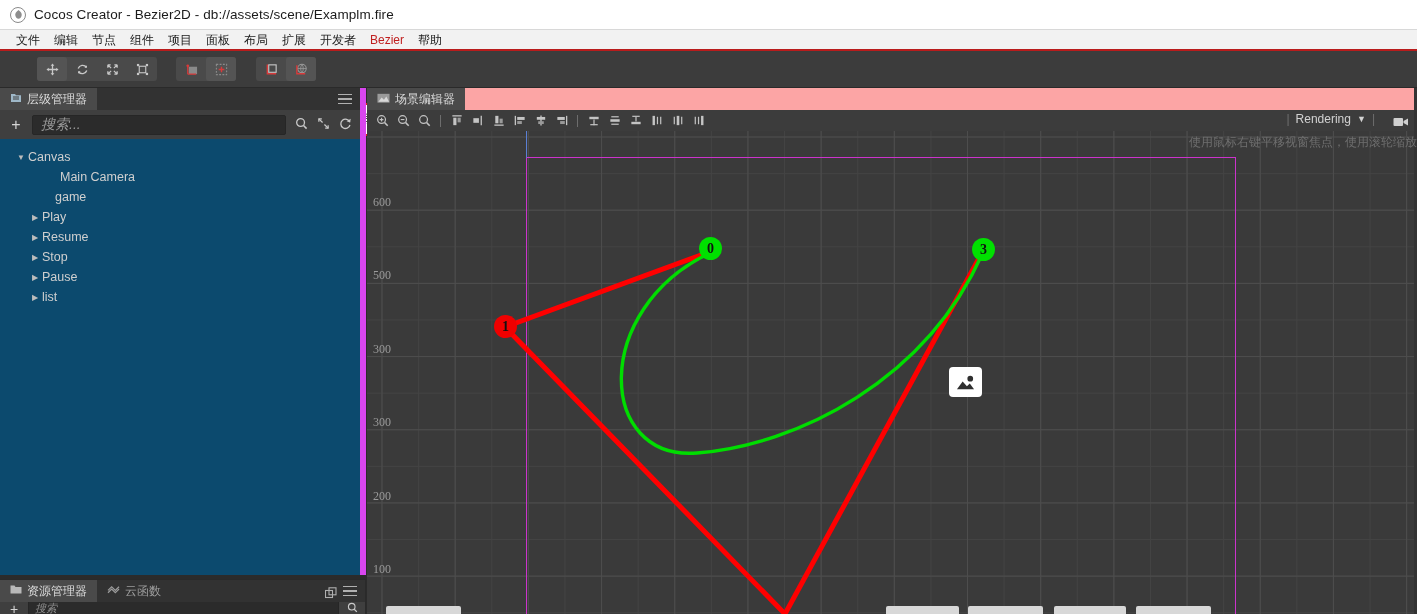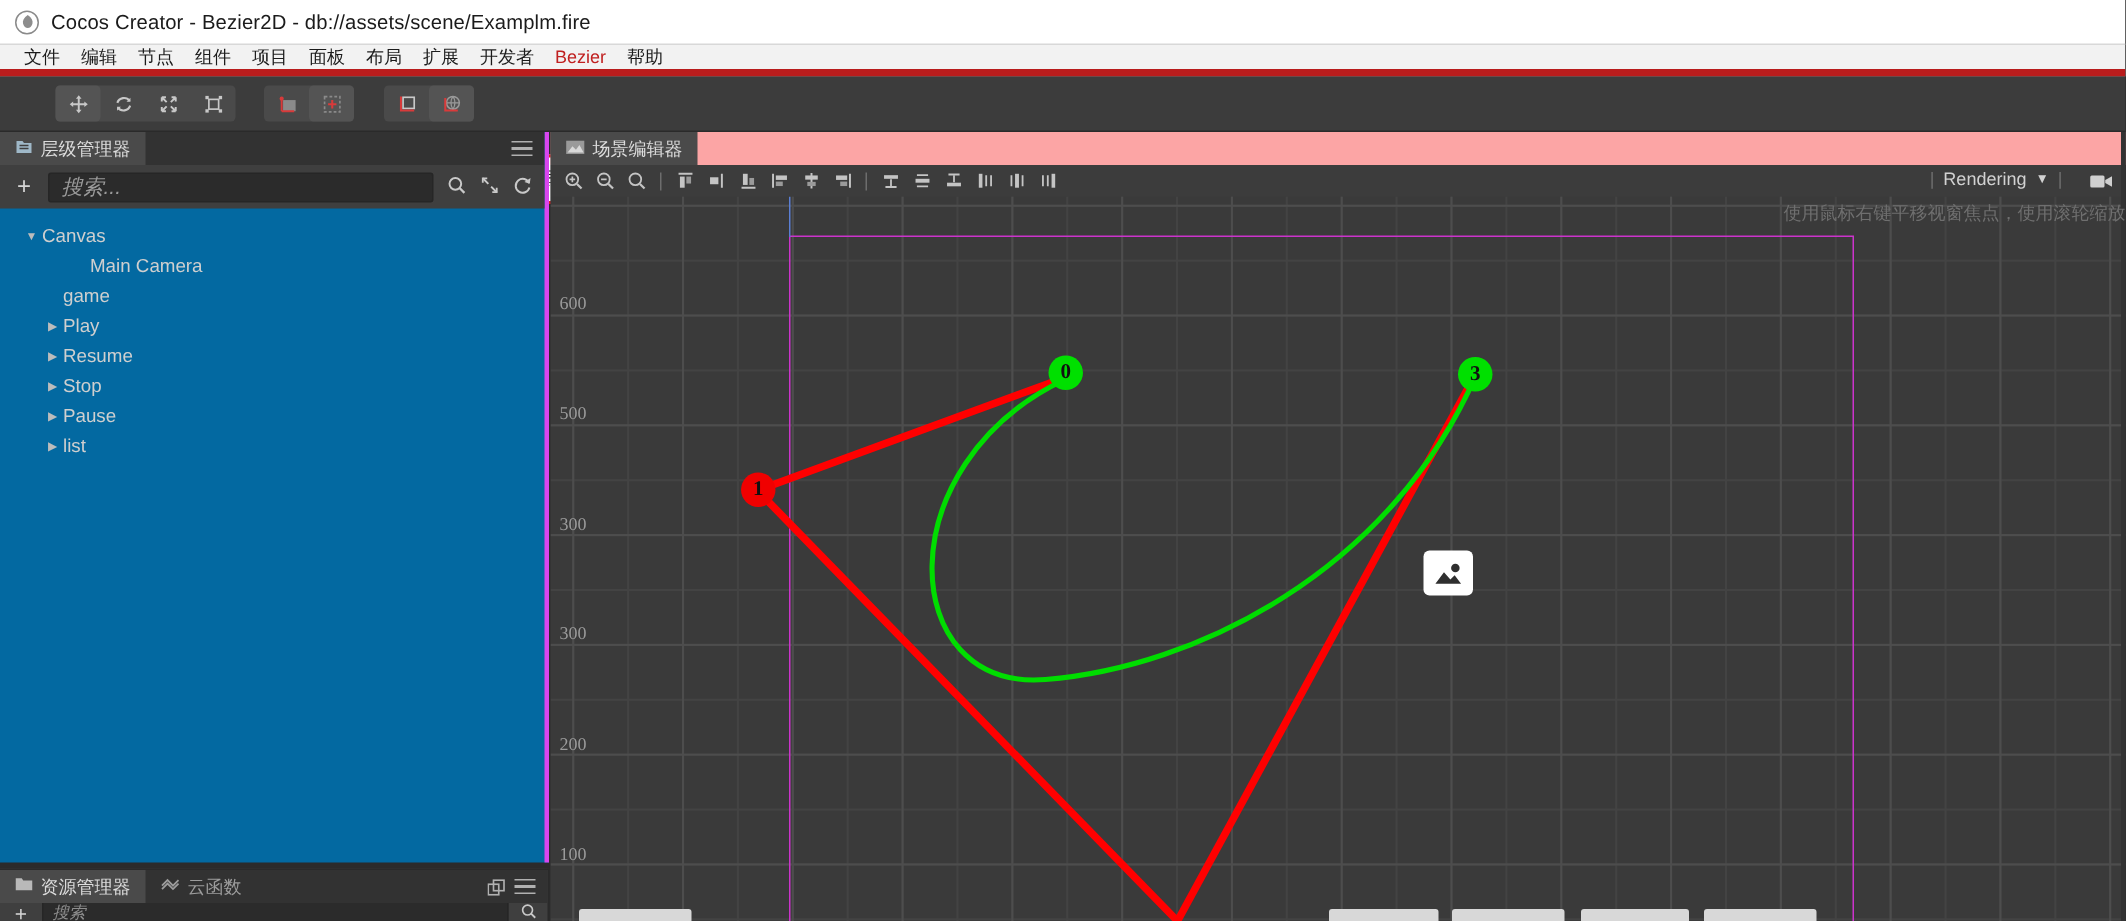--- a/index.html
+++ b/index.html
@@ -25,21 +25,21 @@
   }
   .titlebar .title-text {
     font-size: 13.5px; color: #1b1b1b; letter-spacing: .1px; white-space: nowrap;
   }
 
   
   .menubar {
     position: absolute; left: 0; top: 30px; width: 1417px; height: 21px;
     background: #f2f2f2; display: flex; align-items: center;
     padding-left: 9px; gap: 0px;
-    border-bottom: 5px solid #b91c1c;
+    border-bottom: 2px solid #b91c1c;
   }
   .menubar .menu-item {
     font-size: 12px; color: #1b1b1b; padding: 2px 7px; white-space: nowrap;
     line-height: 14px;
   }
   .menubar .menu-item.accent { color: #c02020; }
 
   
   .toolbar {
     position: absolute; left: 0; top: 51px; width: 1417px; height: 37px;
@@ -70,21 +70,21 @@
   .run-group {
     position: absolute; left: 954px; top: 55px;
     width: 77px; height: 28px; background: #4a4a4a; border-radius: 3px;
     display: flex; align-items: center;
   }
   .run-group .tbtn { width: 38px; height: 28px; color: #bfbfbf; font-size: 13px; }
 
   
   .hier {
     position: absolute; left: 0; top: 88px; width: 366px; height: 487px;
-    background: #0369a1; border-right: 3px solid #d946ef;
+    background: #0c4a6e; border-right: 6px solid #d946ef;
   }
   .panel-tabbar {
     height: 22px; background: #323232; display: flex; align-items: stretch; position: relative;
   }
   .panel-tab {
     display: flex; align-items: center; gap: 5px; padding: 0 10px;
     background: #4a4a4a; font-size: 12px; color: #dcdcdc; white-space: nowrap;
   }
   .panel-tab.inactive { background: transparent; color: #9d9d9d; }
   .panel-menu {
@@ -353,21 +353,21 @@
     </div>
 
     <div class="tree">
       <div class="tree-row" style="padding-left:14px;">
         <span class="tw">▼</span>
         <span>Canvas</span>
       </div>
       <div class="tree-row" style="padding-left:42px;margin-left:18px;">
         <span>Main Camera</span>
       </div>
-      <div class="tree-row" style="padding-left:42px;">
+      <div class="tree-row" style="padding-left:55px;">
         <span>game</span>
       </div>
       <div class="tree-row" style="padding-left:28px;">
         <span class="tw">▶</span>
         <span>Play</span>
       </div>
       <div class="tree-row" style="padding-left:28px;">
         <span class="tw">▶</span>
         <span>Resume</span>
       </div>

